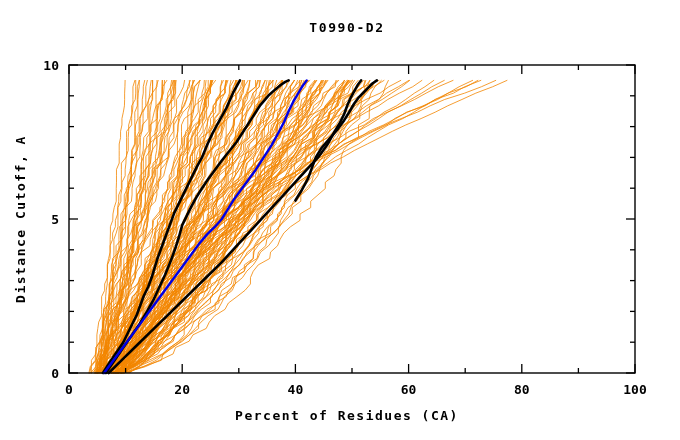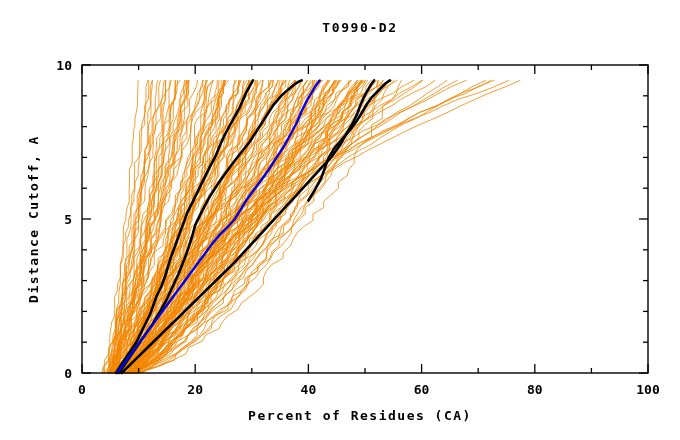--- a/index.html
+++ b/index.html
@@ -9,21 +9,21 @@
   }
   body {
     width: 680px;
     height: 440px;
     position: relative;
     overflow: hidden;
     font-family: "DejaVu Sans Mono", "Liberation Mono", monospace;
   }
   #plot-root {
     position: absolute;
-    left: 16px; top: 0;
+    left: 3px; top: 0;
     width: 620px;
     height: 440px;
   }
   svg#figure {
     display: block;
     width: 680px;
     height: 440px;
   }
   .title-text {
     font-family: "DejaVu Sans Mono", "Liberation Mono", monospace;

